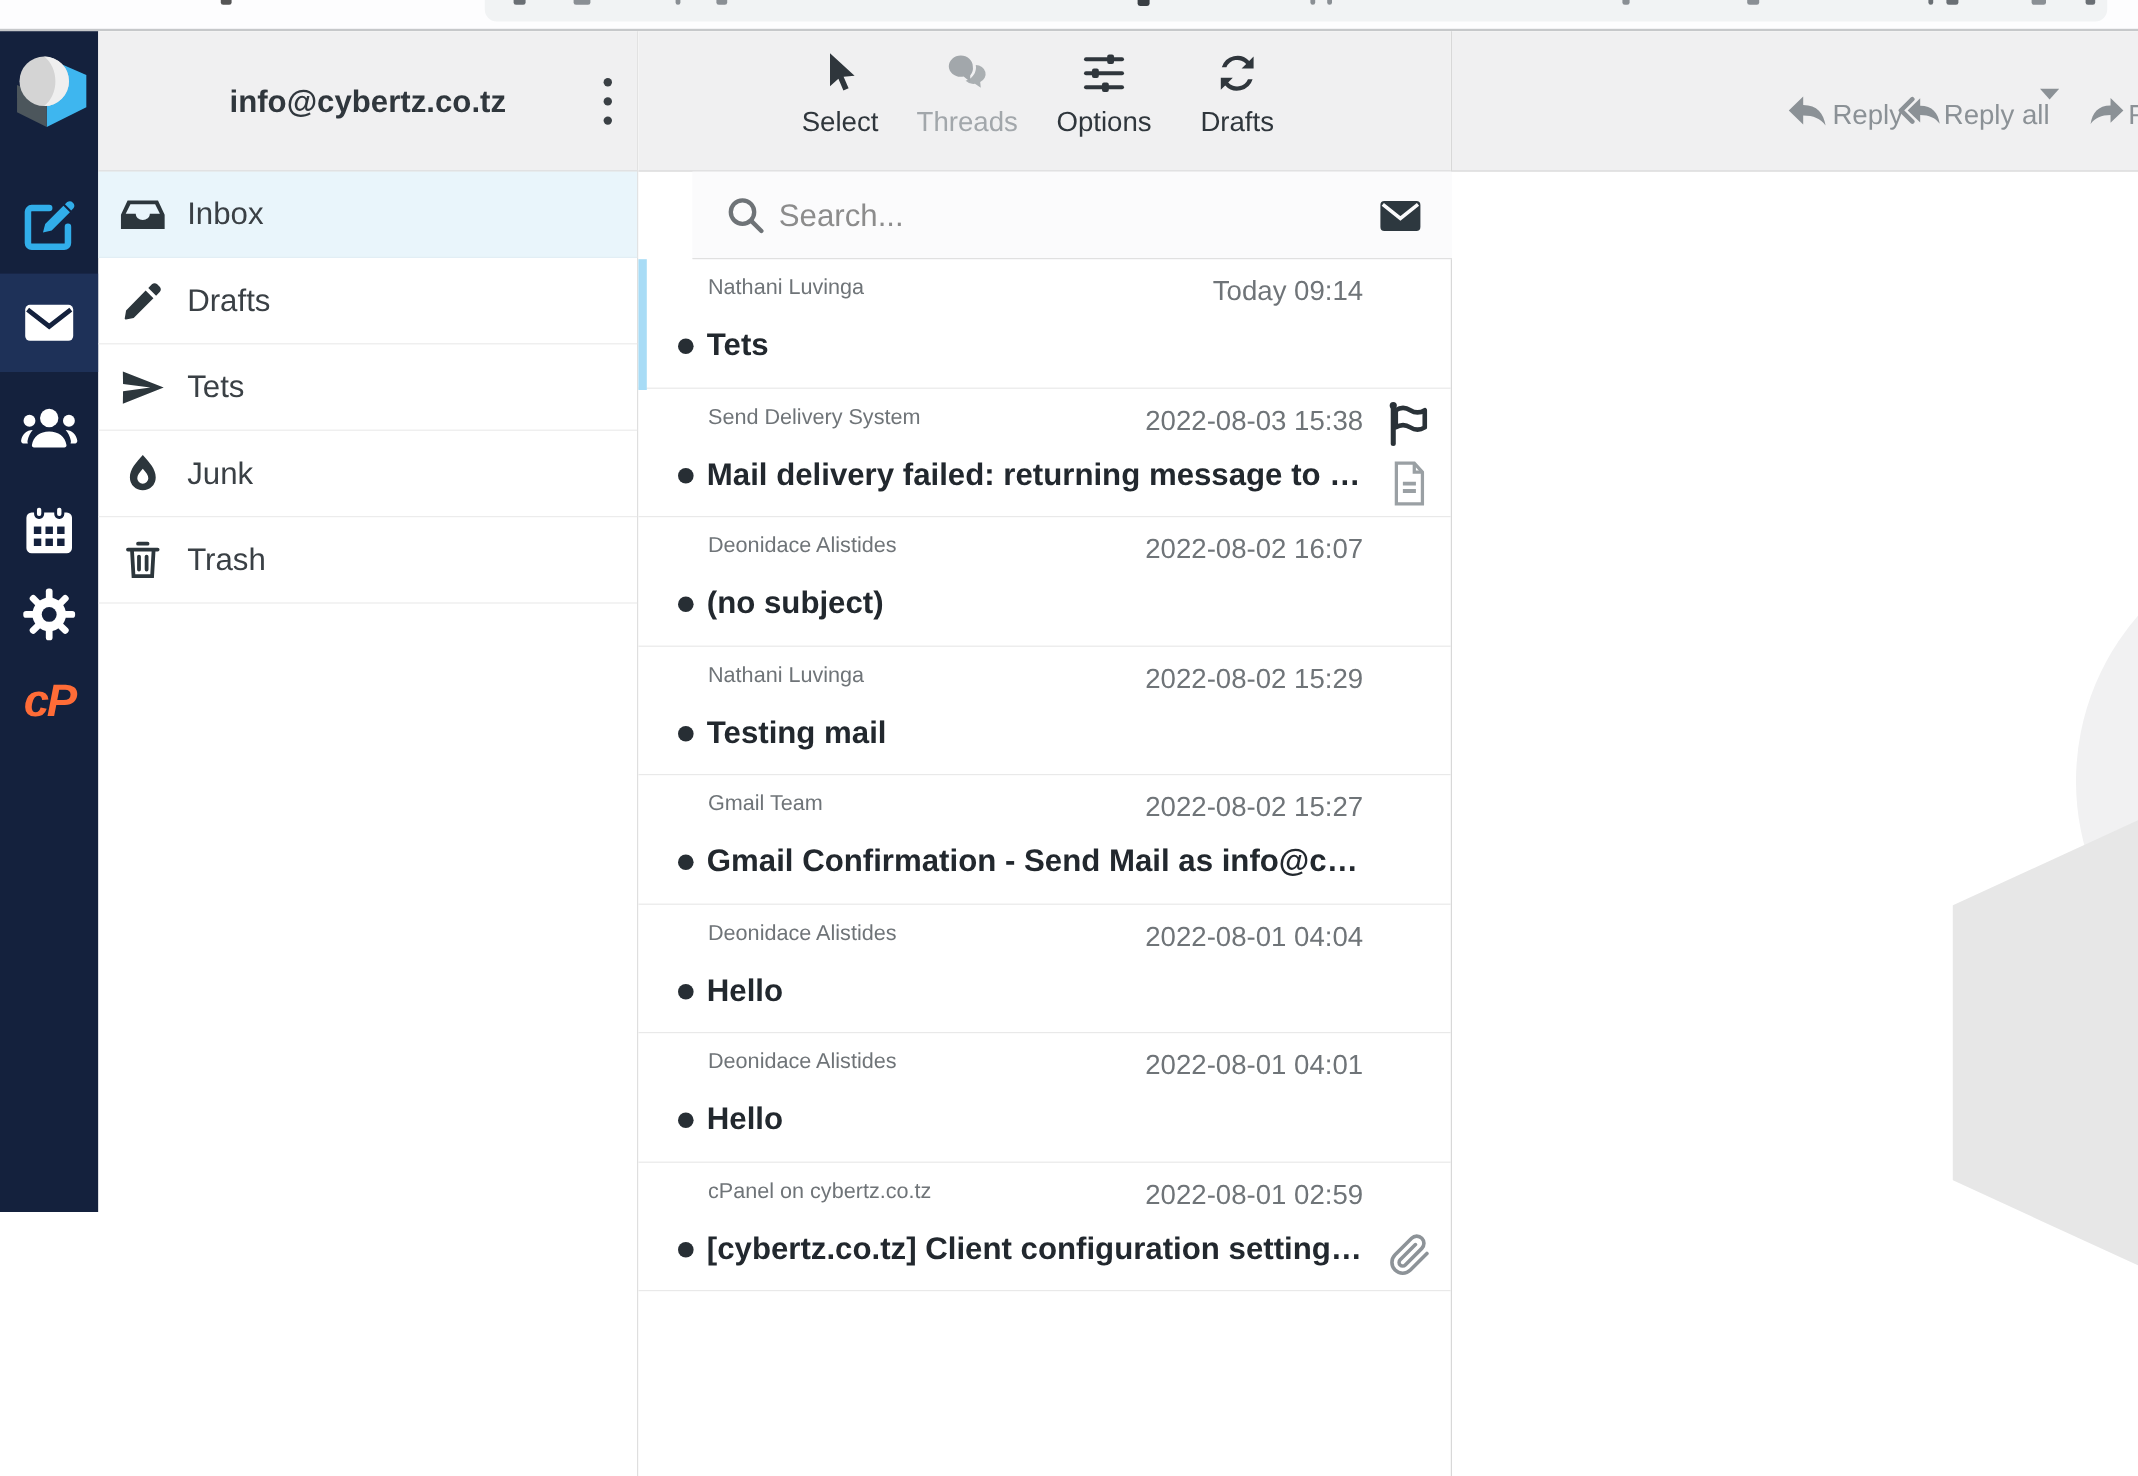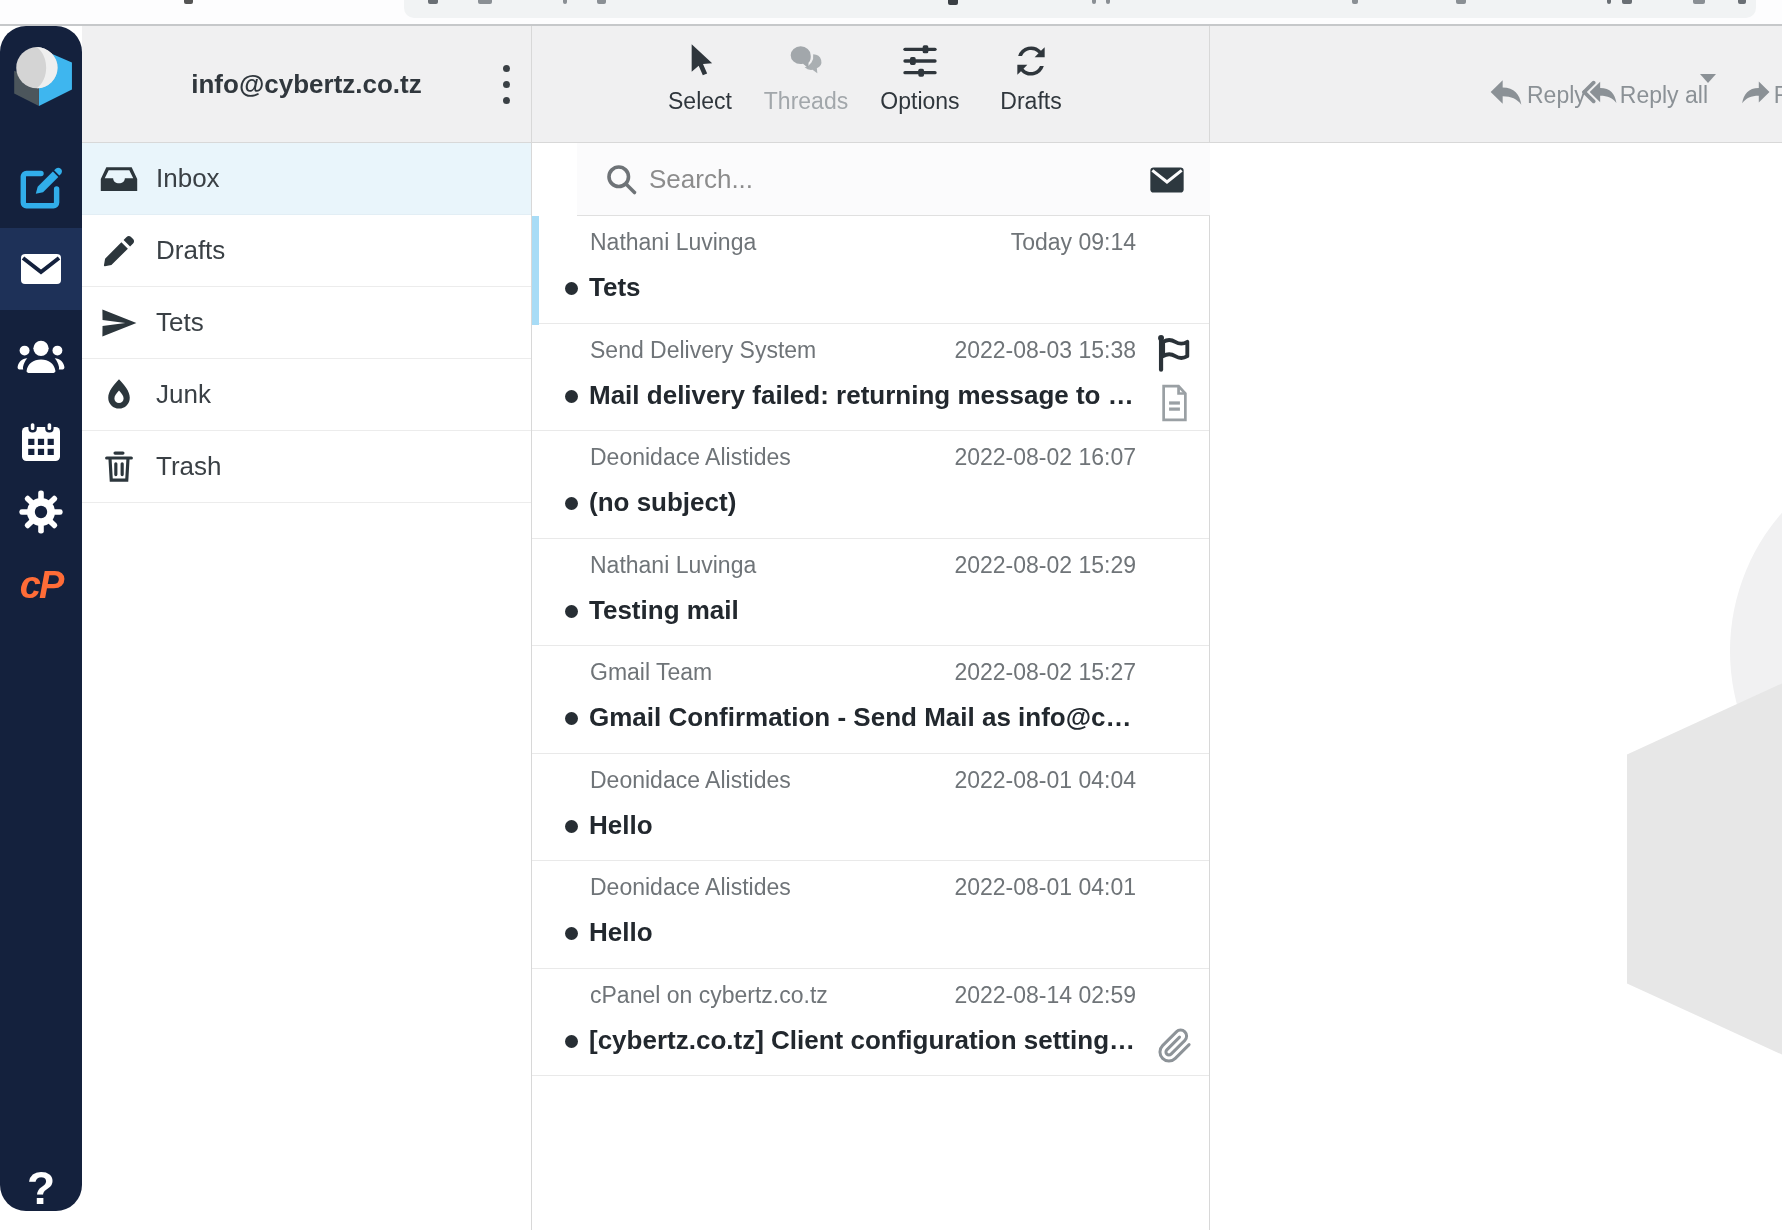--- a/index.html
+++ b/index.html
@@ -10,21 +10,21 @@
   .browser-strip { position:absolute; left:0; top:0; width:1782px; height:26px;
                    background:#fdfdfe; border-bottom:2px solid #c6c8ca; }
   .addr-box { position:absolute; left:404px; top:0; width:1352px; height:18px;
               background:#f1f3f4; border-radius:0 0 10px 10px; }
   .frag { position:absolute; top:0; height:4px; background:#8a8f94; border-radius:0 0 2px 2px; }
 
   
   .app { position:absolute; left:0; top:26px; width:1782px; height:1204px; }
 
   
-  .taskbar { position:absolute; left:0; top:0; width:82px; height:1185px; background:#14213d;border-radius:26px; }
+  .taskbar { position:absolute; left:0; top:0; width:82px; height:984px; background:#14213d; }
   .taskbar .tb-item { position:absolute; left:0; width:82px; display:flex; align-items:center; justify-content:center; cursor:pointer; }
   .tb-selected { background:#1e3158; }
   .cp-text { font-style:italic; font-weight:bold; font-size:38px; color:#ff6c37; letter-spacing:-2px; }
   .help-text { font-weight:bold; font-size:46px; color:#ffffff; }
 
   
   .folders-panel { position:absolute; left:82px; top:0; width:450px; height:1204px;
                    background:#fff; border-right:1px solid #d8d8d8; }
   .account-header { position:absolute; left:0; top:0; width:100%; height:117px;
                     background:#f0f0f1; border-bottom:1px solid #d8d8d8; }
@@ -60,21 +60,21 @@
                   background:transparent; outline:none; font-size:26px; color:#333;
                   font-family:"Liberation Sans", sans-serif; }
   .search-input::placeholder { color:#8c8c8c; opacity:1; }
   .scope-btn { position:absolute; left:568px; top:17px; width:44px; height:40px; cursor:pointer; color:#2d383f; }
   .expand-btn { position:absolute; left:632px; top:24px; width:32px; height:26px; cursor:pointer; color:#2d383f; }
 
   .msg-list { position:absolute; left:0; top:190px; width:100%; }
   .msg-row { position:relative; height:107.5px; border-bottom:1px solid #e9e9e9; cursor:pointer; }
   .msg-row.focused::before { content:""; position:absolute; left:0; top:0; width:7px; height:108.5px;
                              background:#a8dcf6; }
-  .sender { position:absolute; left:58px; top:13px; font-size:23px; color:#6f7478; }
+  .sender { position:absolute; left:58px; top:13px; font-size:18px; color:#6f7478; }
   .mdate  { position:absolute; right:73px; top:13px; font-size:23px; color:#6f7478; }
   .unread-dot { position:absolute; left:33px; top:66px; width:13px; height:13px; border-radius:50%;
                 background:#272e34; }
   .subject { position:absolute; left:57px; right:66px; top:56px; font-size:26px; font-weight:600;
              color:#22282e; white-space:nowrap; overflow:hidden; }
   .row-flag { position:absolute; right:13px; top:8px; width:44px; height:42px; color:#2a3238; cursor:pointer; }
   .row-doc  { position:absolute; right:18px; top:60px; width:33px; height:38px; color:#9aa0a4; }
   .row-clip { position:absolute; right:16px; top:58px; width:36px; height:38px; color:#8d9398; }
 
   
@@ -357,21 +357,21 @@
 
       <div class="msg-row">
         <span class="sender">Deonidace Alistides</span>
         <span class="mdate">2022-08-01 04:01</span>
         <span class="unread-dot"></span>
         <span class="subject">Hello</span>
       </div>
 
       <div class="msg-row">
         <span class="sender">cPanel on cybertz.co.tz</span>
-        <span class="mdate">2022-08-14 02:59</span>
+        <span class="mdate">2022-08-01 02:59</span>
         <span class="unread-dot"></span>
         <span class="subject">[cybertz.co.tz] Client configuration setting…</span>
         <svg class="row-clip" viewBox="0 0 24 24" fill="none" stroke="currentColor" stroke-width="2" stroke-linecap="round">
           <path d="M21.4 11.05l-9.19 9.19a6 6 0 0 1-8.49-8.49l9.19-9.19a4 4 0 0 1 5.66 5.66l-9.2 9.19a2 2 0 0 1-2.83-2.83l8.49-8.48"></path>
         </svg>
       </div>
 
     </div>
   </div>
 

